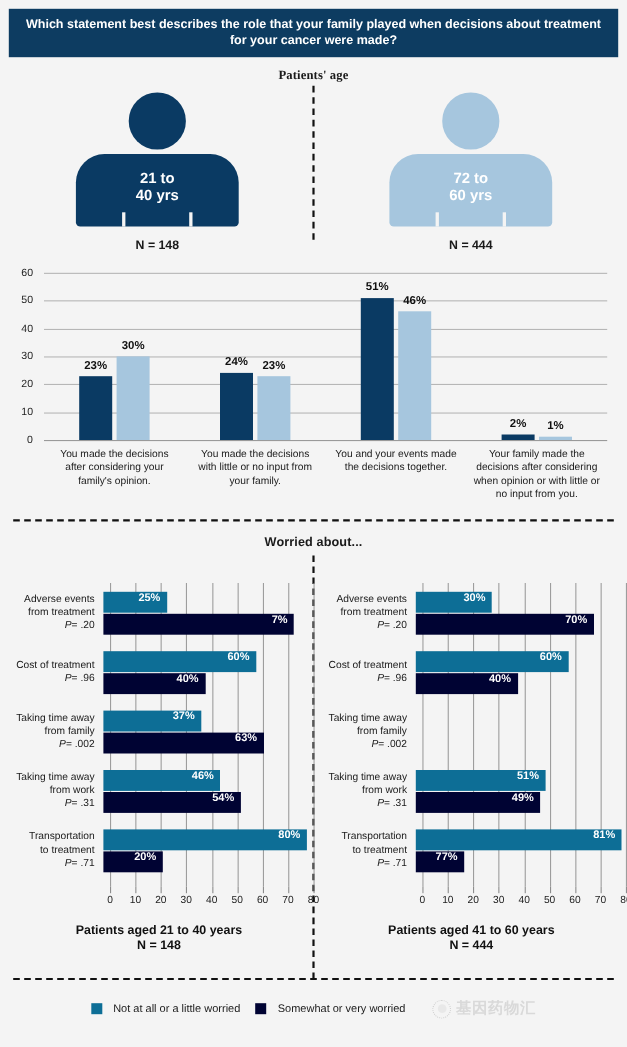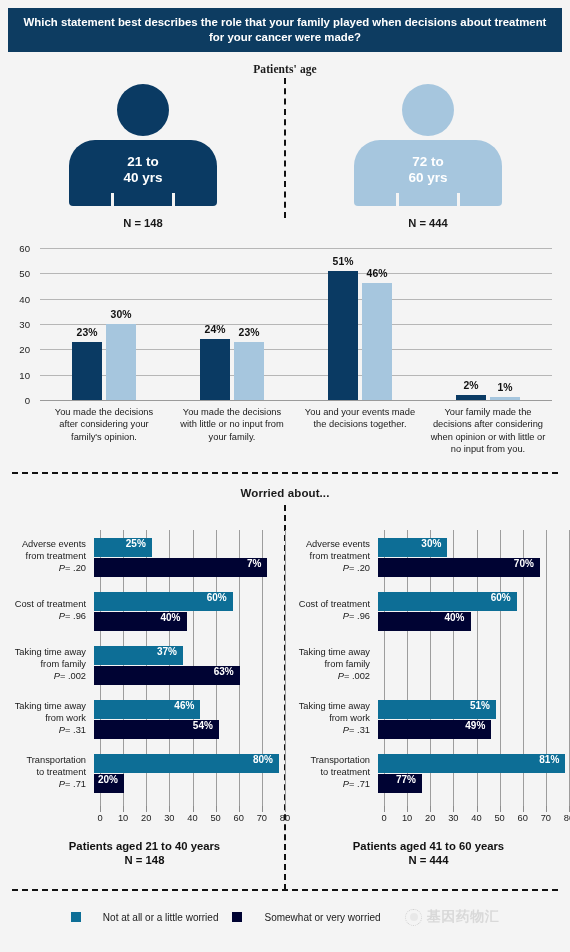--- a/index.html
+++ b/index.html
@@ -194,21 +194,21 @@
     text-align: center;
   }
   .hp-footer .t1 { font-size: 11.3px; font-weight: bold; color: #111; }
   .hp-footer .t2 { font-size: 11.3px; font-weight: bold; color: #111; margin-top: 2px; }
 
   
   #legend {
     position: absolute; left: 0; top: 908px; width: 570px;
     display: flex; align-items: center; justify-content: center; gap: 14px;
   }
-  .lg-item { display: flex; align-items: center; gap: 22px; }
+  .lg-item { display: flex; align-items: center; gap: 10px; }
   .lg-sw { width: 10px; height: 10px; }
   .lg-tx { font-size: 10px; color: #1a1a1a; }
   .watermark {
     display: flex; align-items: center; gap: 5px;
     margin-left: 10px; opacity: .62;
   }
   .wm-mark {
     width: 17px; height: 17px; border-radius: 50%;
     border: 1.5px dotted #b9b9b9;
     position: relative;
@@ -409,21 +409,21 @@
         <div class="hp-row">
           <div class="hp-label">
             <div>Transportation</div>
             <div>to treatment</div>
             <div class="hp-p">P<span class="pv">= .71</span></div>
           </div>
           <div class="hp-bars">
             <div class="hp-bar teal" style="width: 185px;">
               <span class="val">80%</span>
             </div>
-            <div class="hp-bar navy" style="width: 30px; padding-left: 20px;">
+            <div class="hp-bar navy" style="width: 54px; padding-left: 20px;">
               <span class="val">20%</span>
             </div>
           </div>
         </div>
       </div>
       <div class="hp-axis">
         <div class="hp-tickline" style="left: 0px;"></div>
         <div class="hp-tick" style="left: 0px;">0</div>
         <div class="hp-tickline" style="left: 23.125px;"></div>
         <div class="hp-tick" style="left: 23.125px;">10</div>

